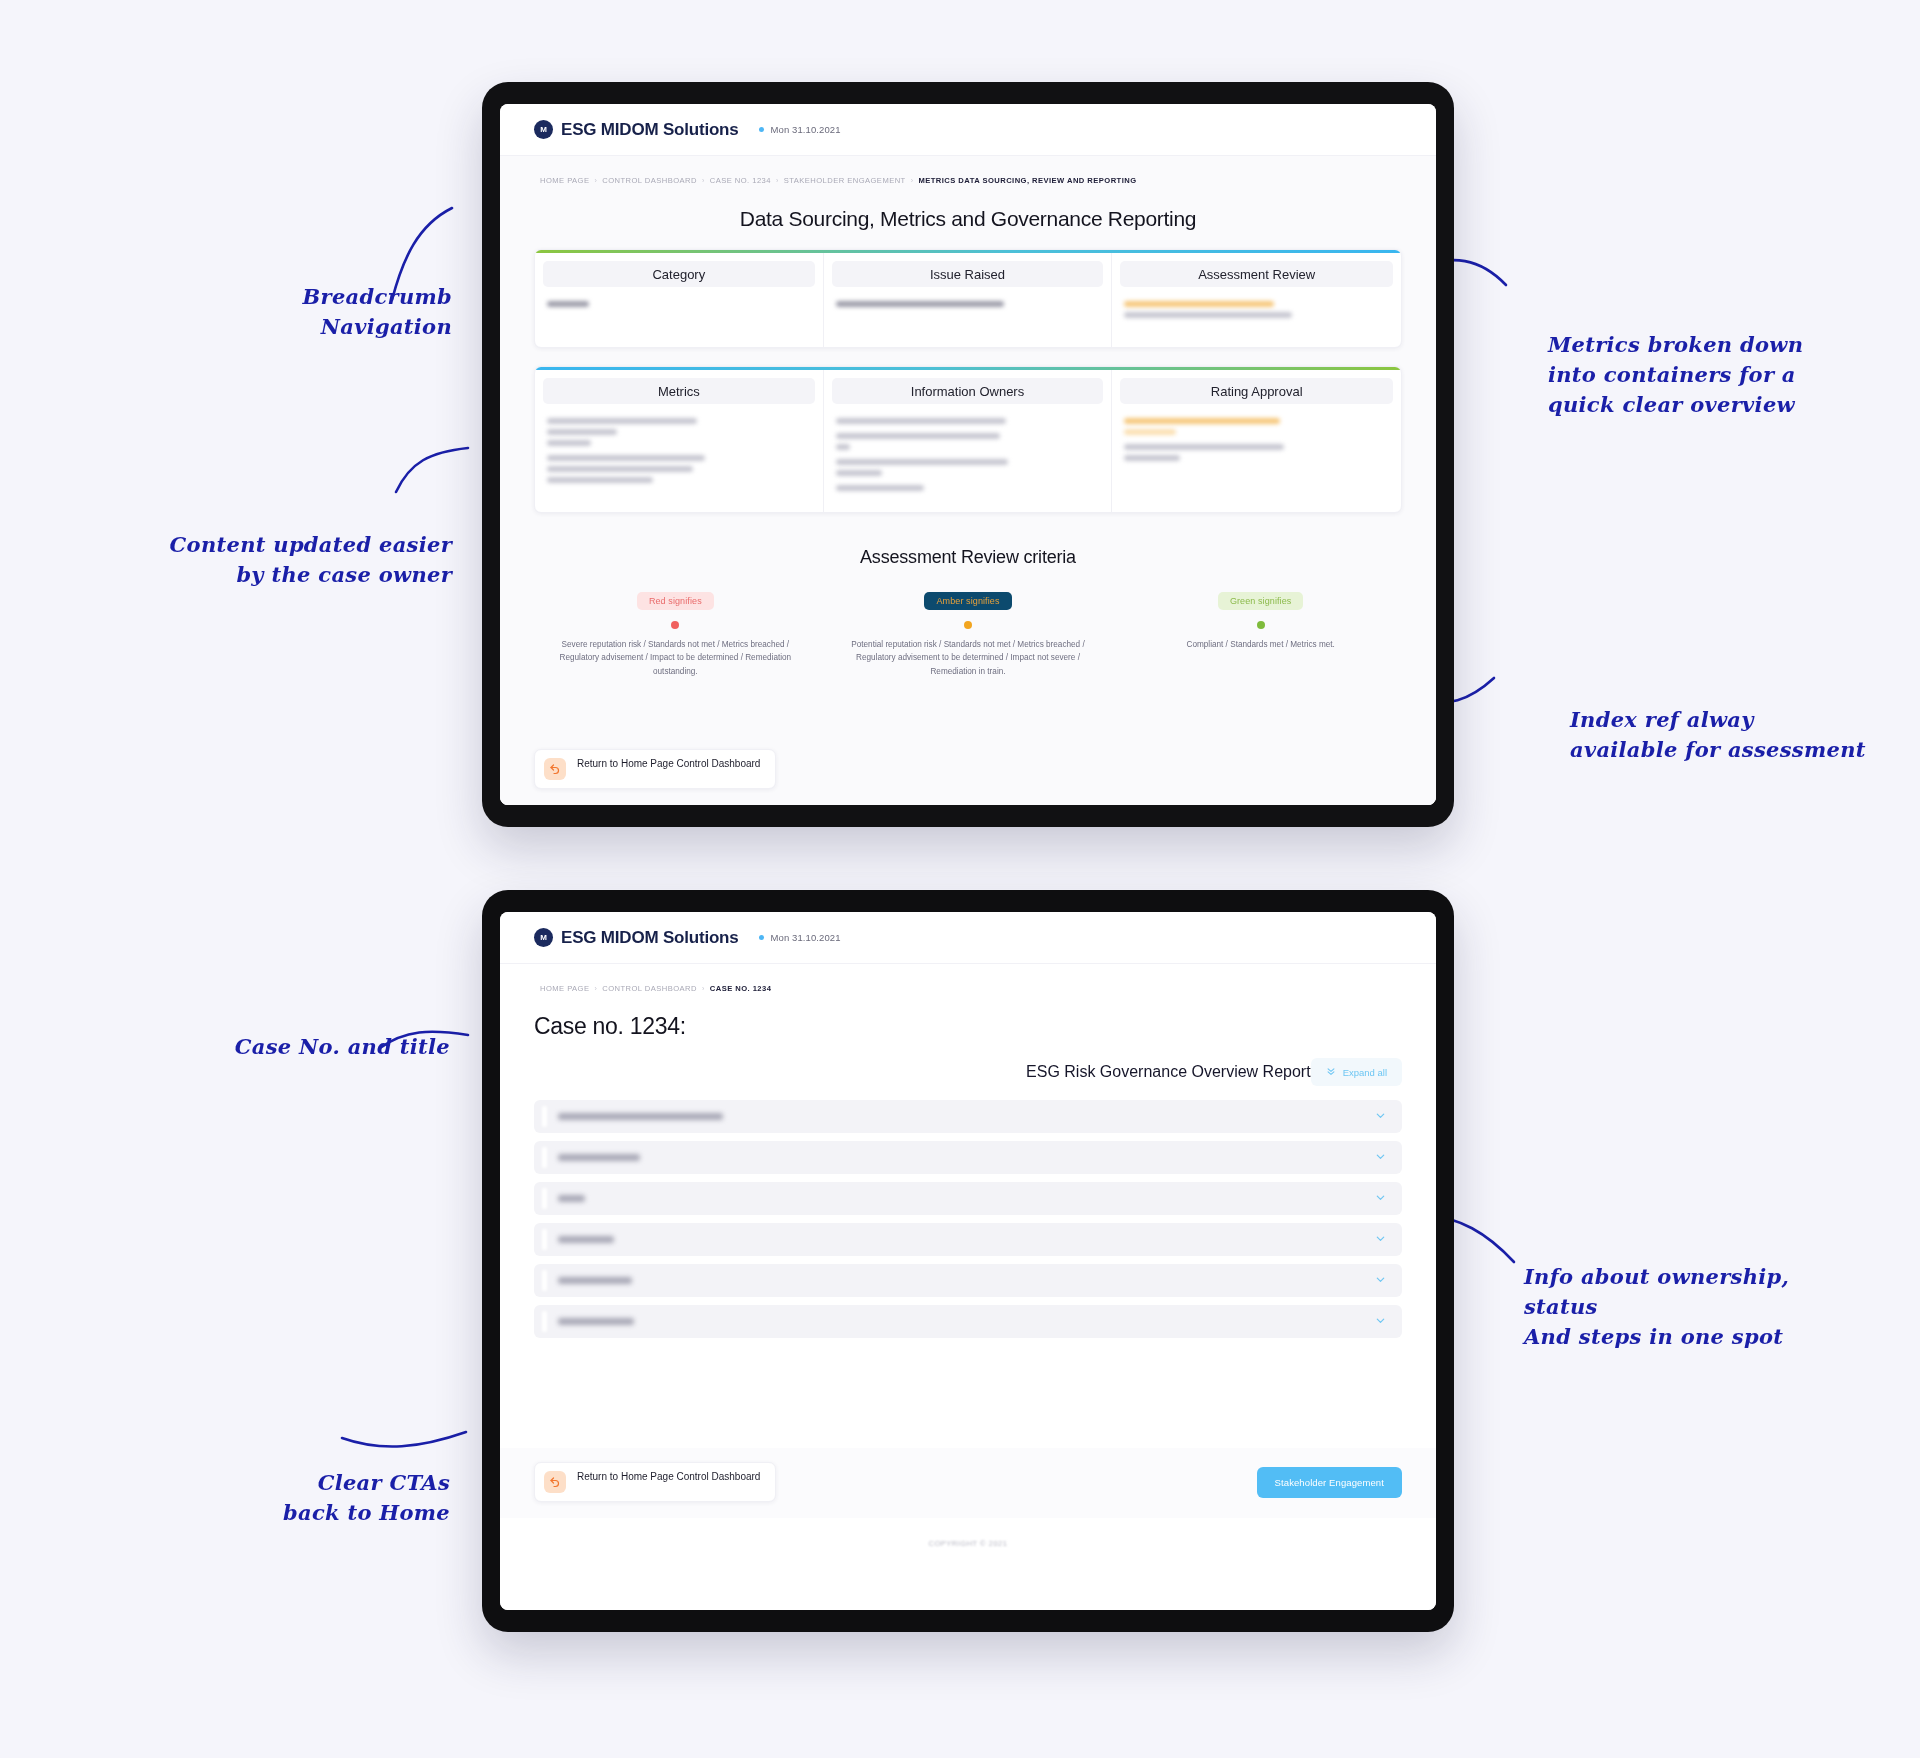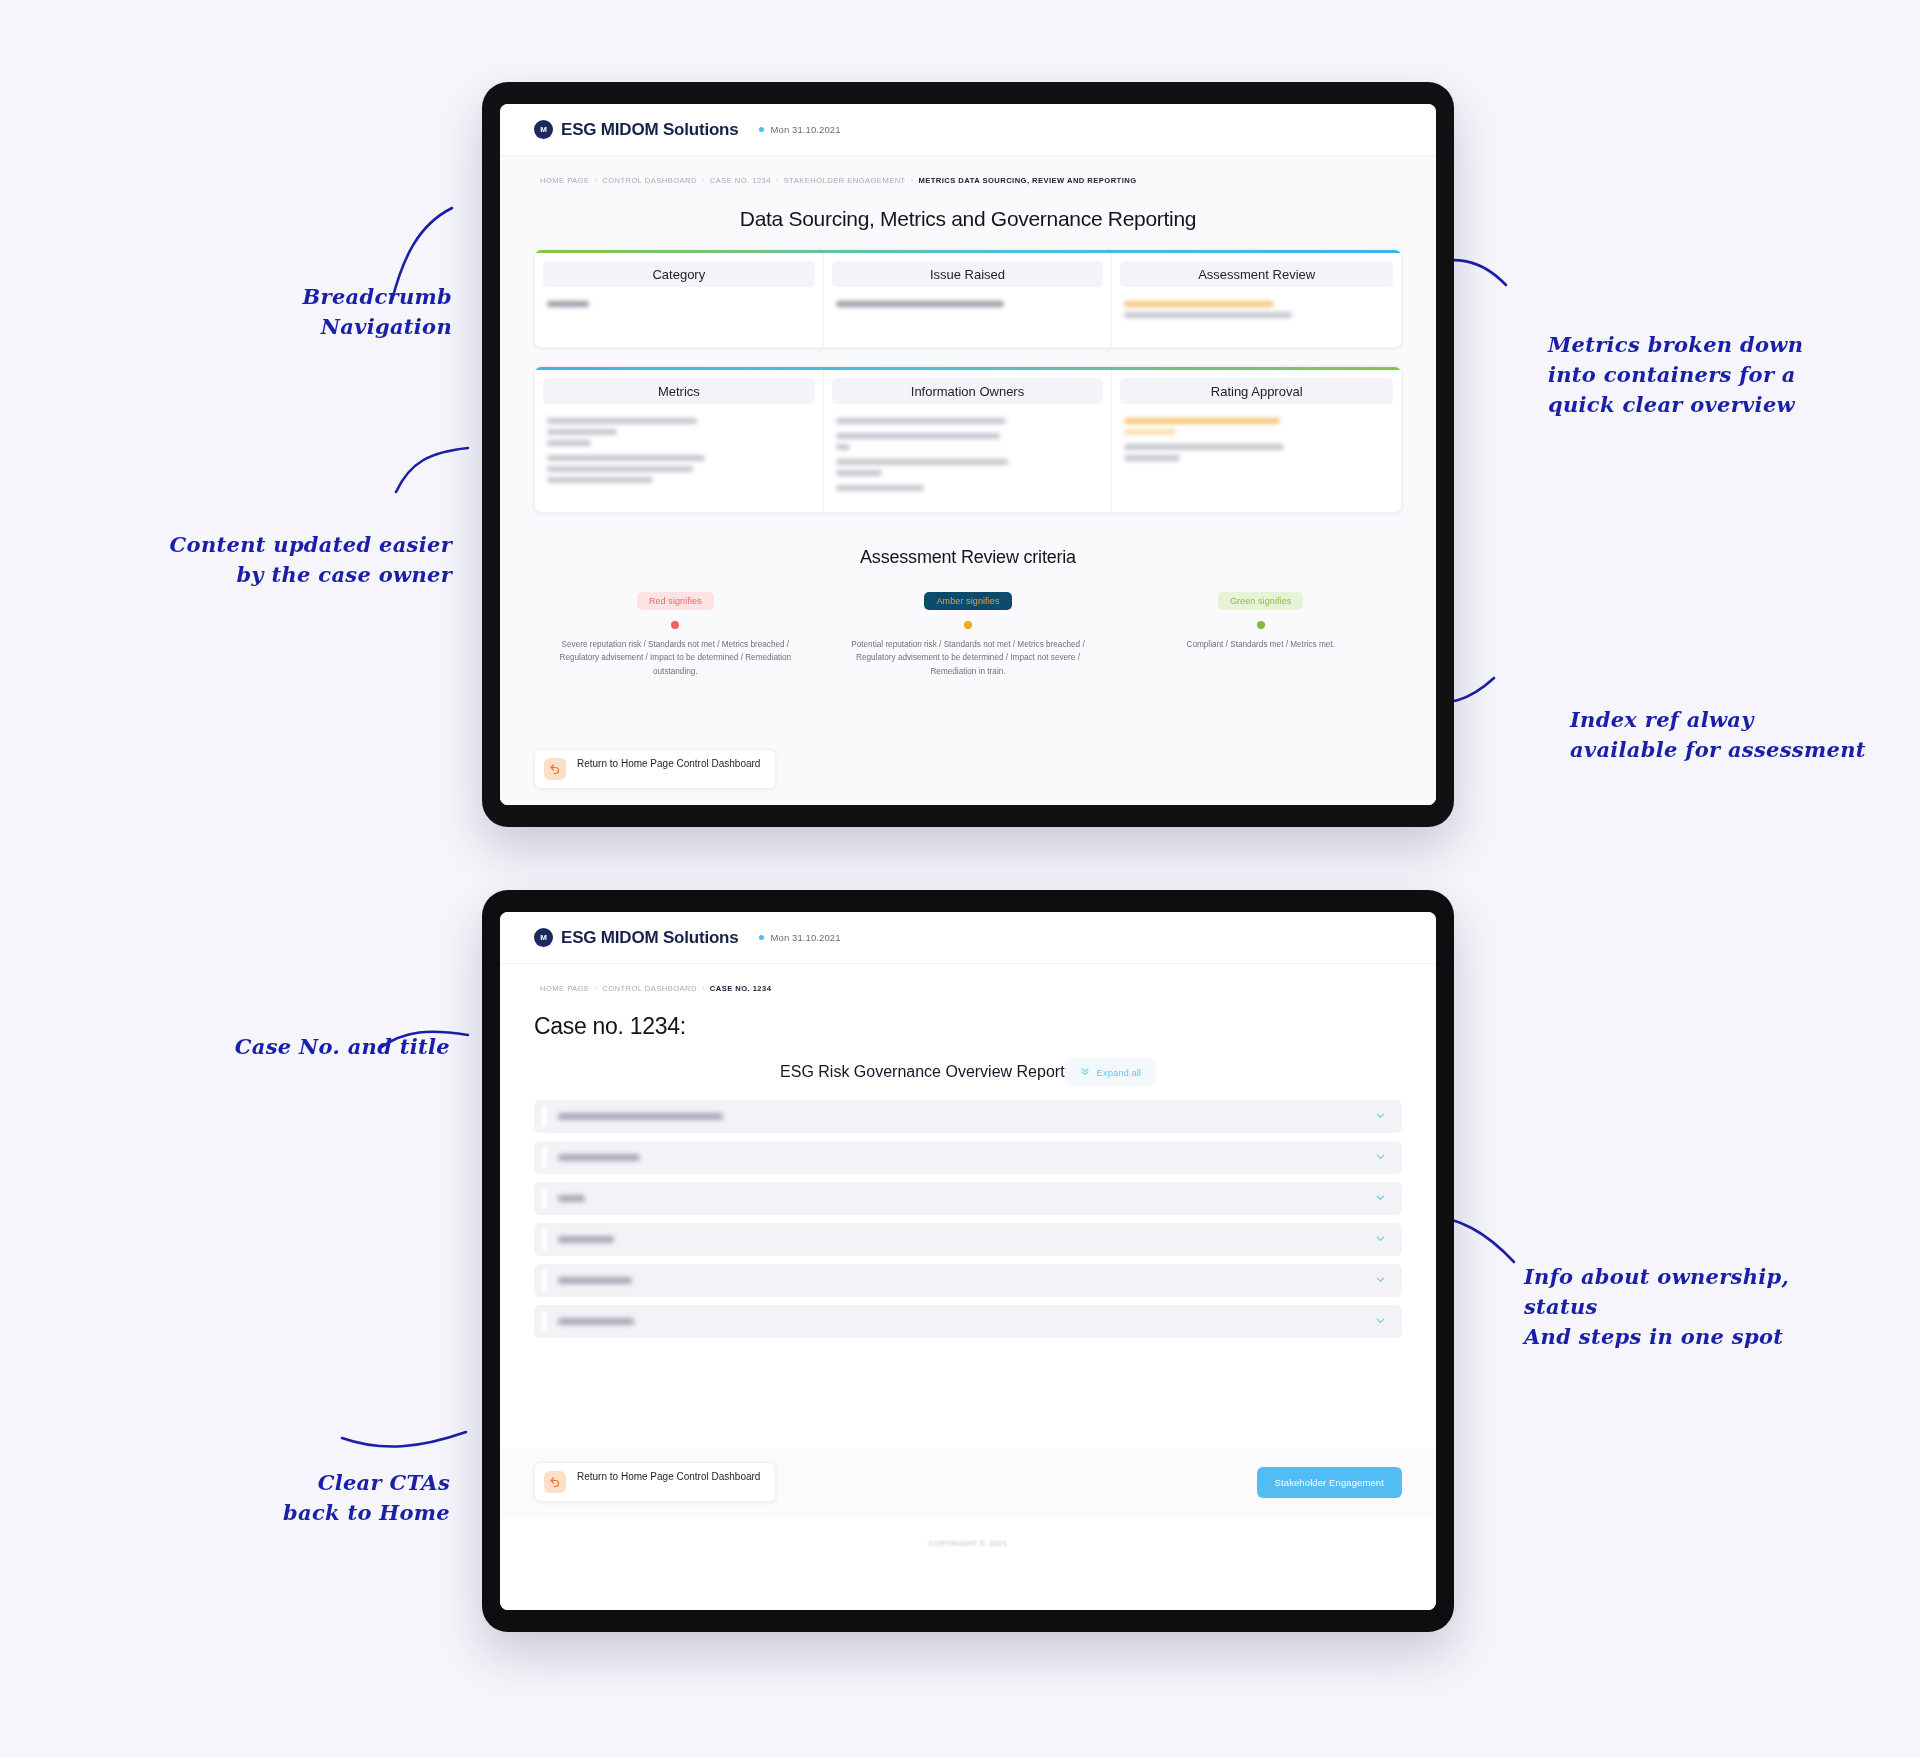--- a/index.html
+++ b/index.html
@@ -249,21 +249,21 @@
   .case-title {
     font-size: 23px;
     color: #13131e;
     font-weight: 400;
     margin-top: 20px;
     letter-spacing: -0.3px;
   }
   .case-subtitle-row {
     display: flex;
     align-items: center;
-    justify-content: center;
+    justify-content: flex-end;
     margin-top: 18px;
   }
   .case-subtitle {
     font-size: 16px;
     color: #16162a;
     font-weight: 400;
   }
   .expand-all {
     background: #f2f8fc;
     color: #6ec6f3;

